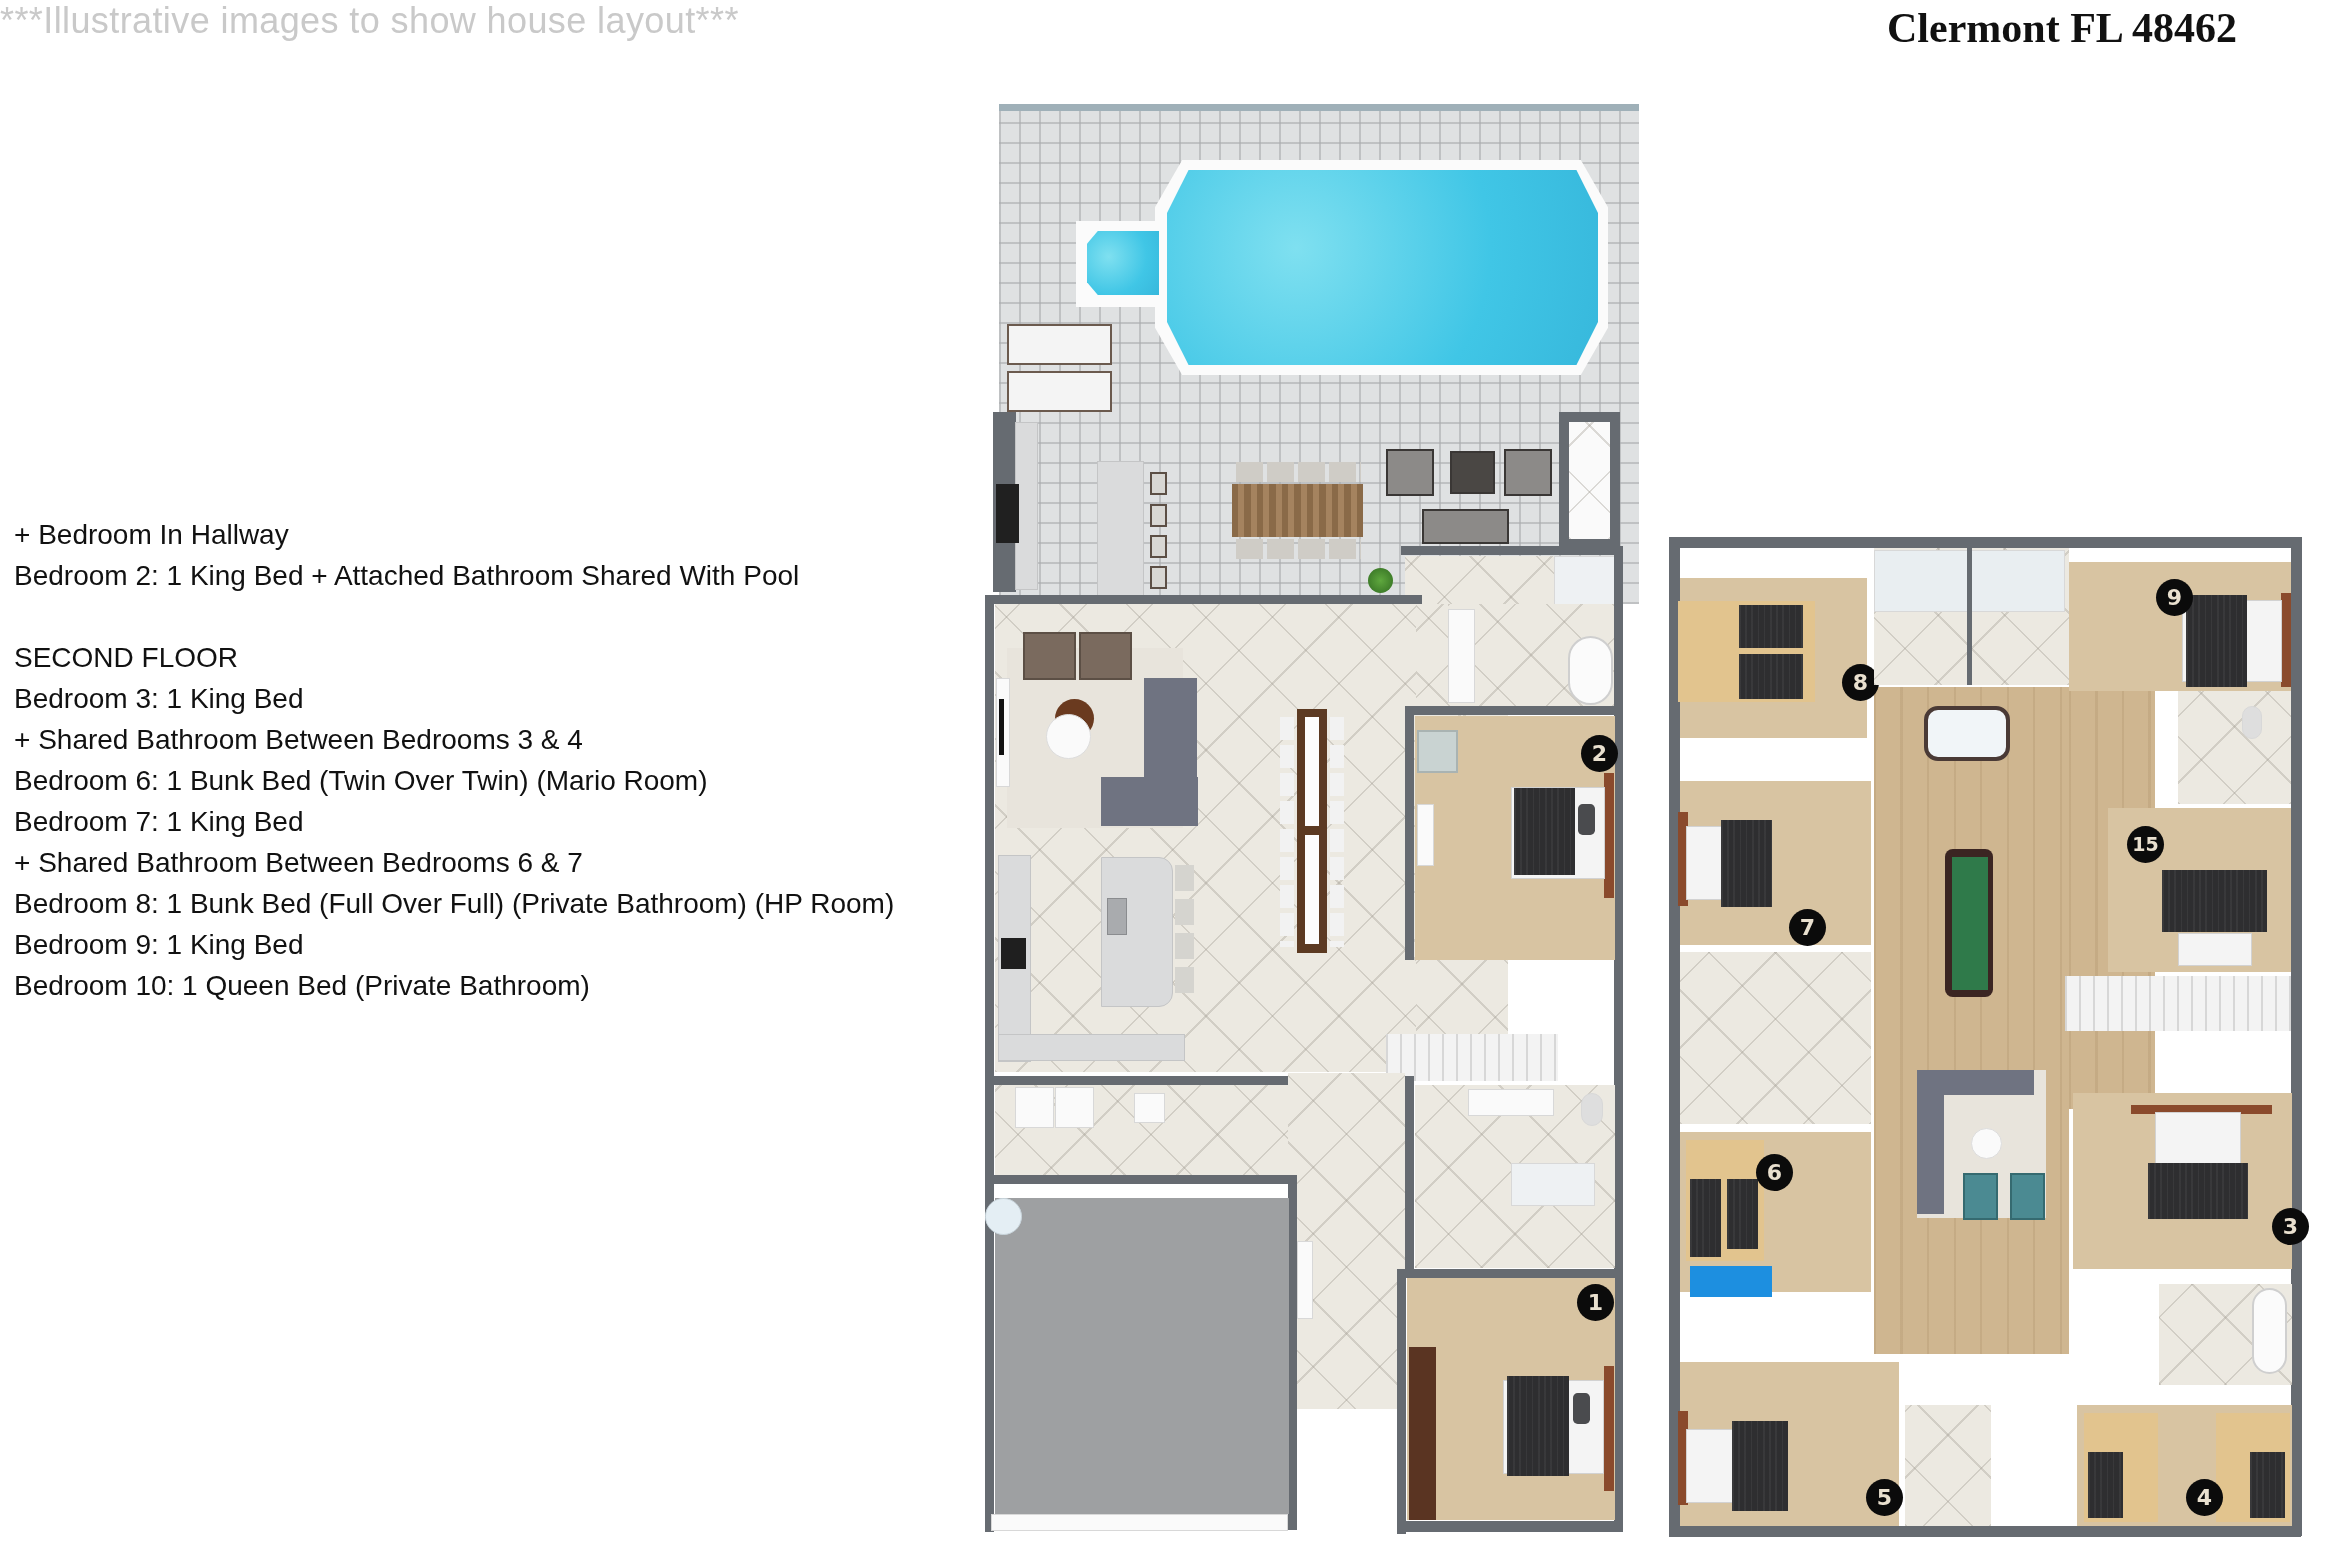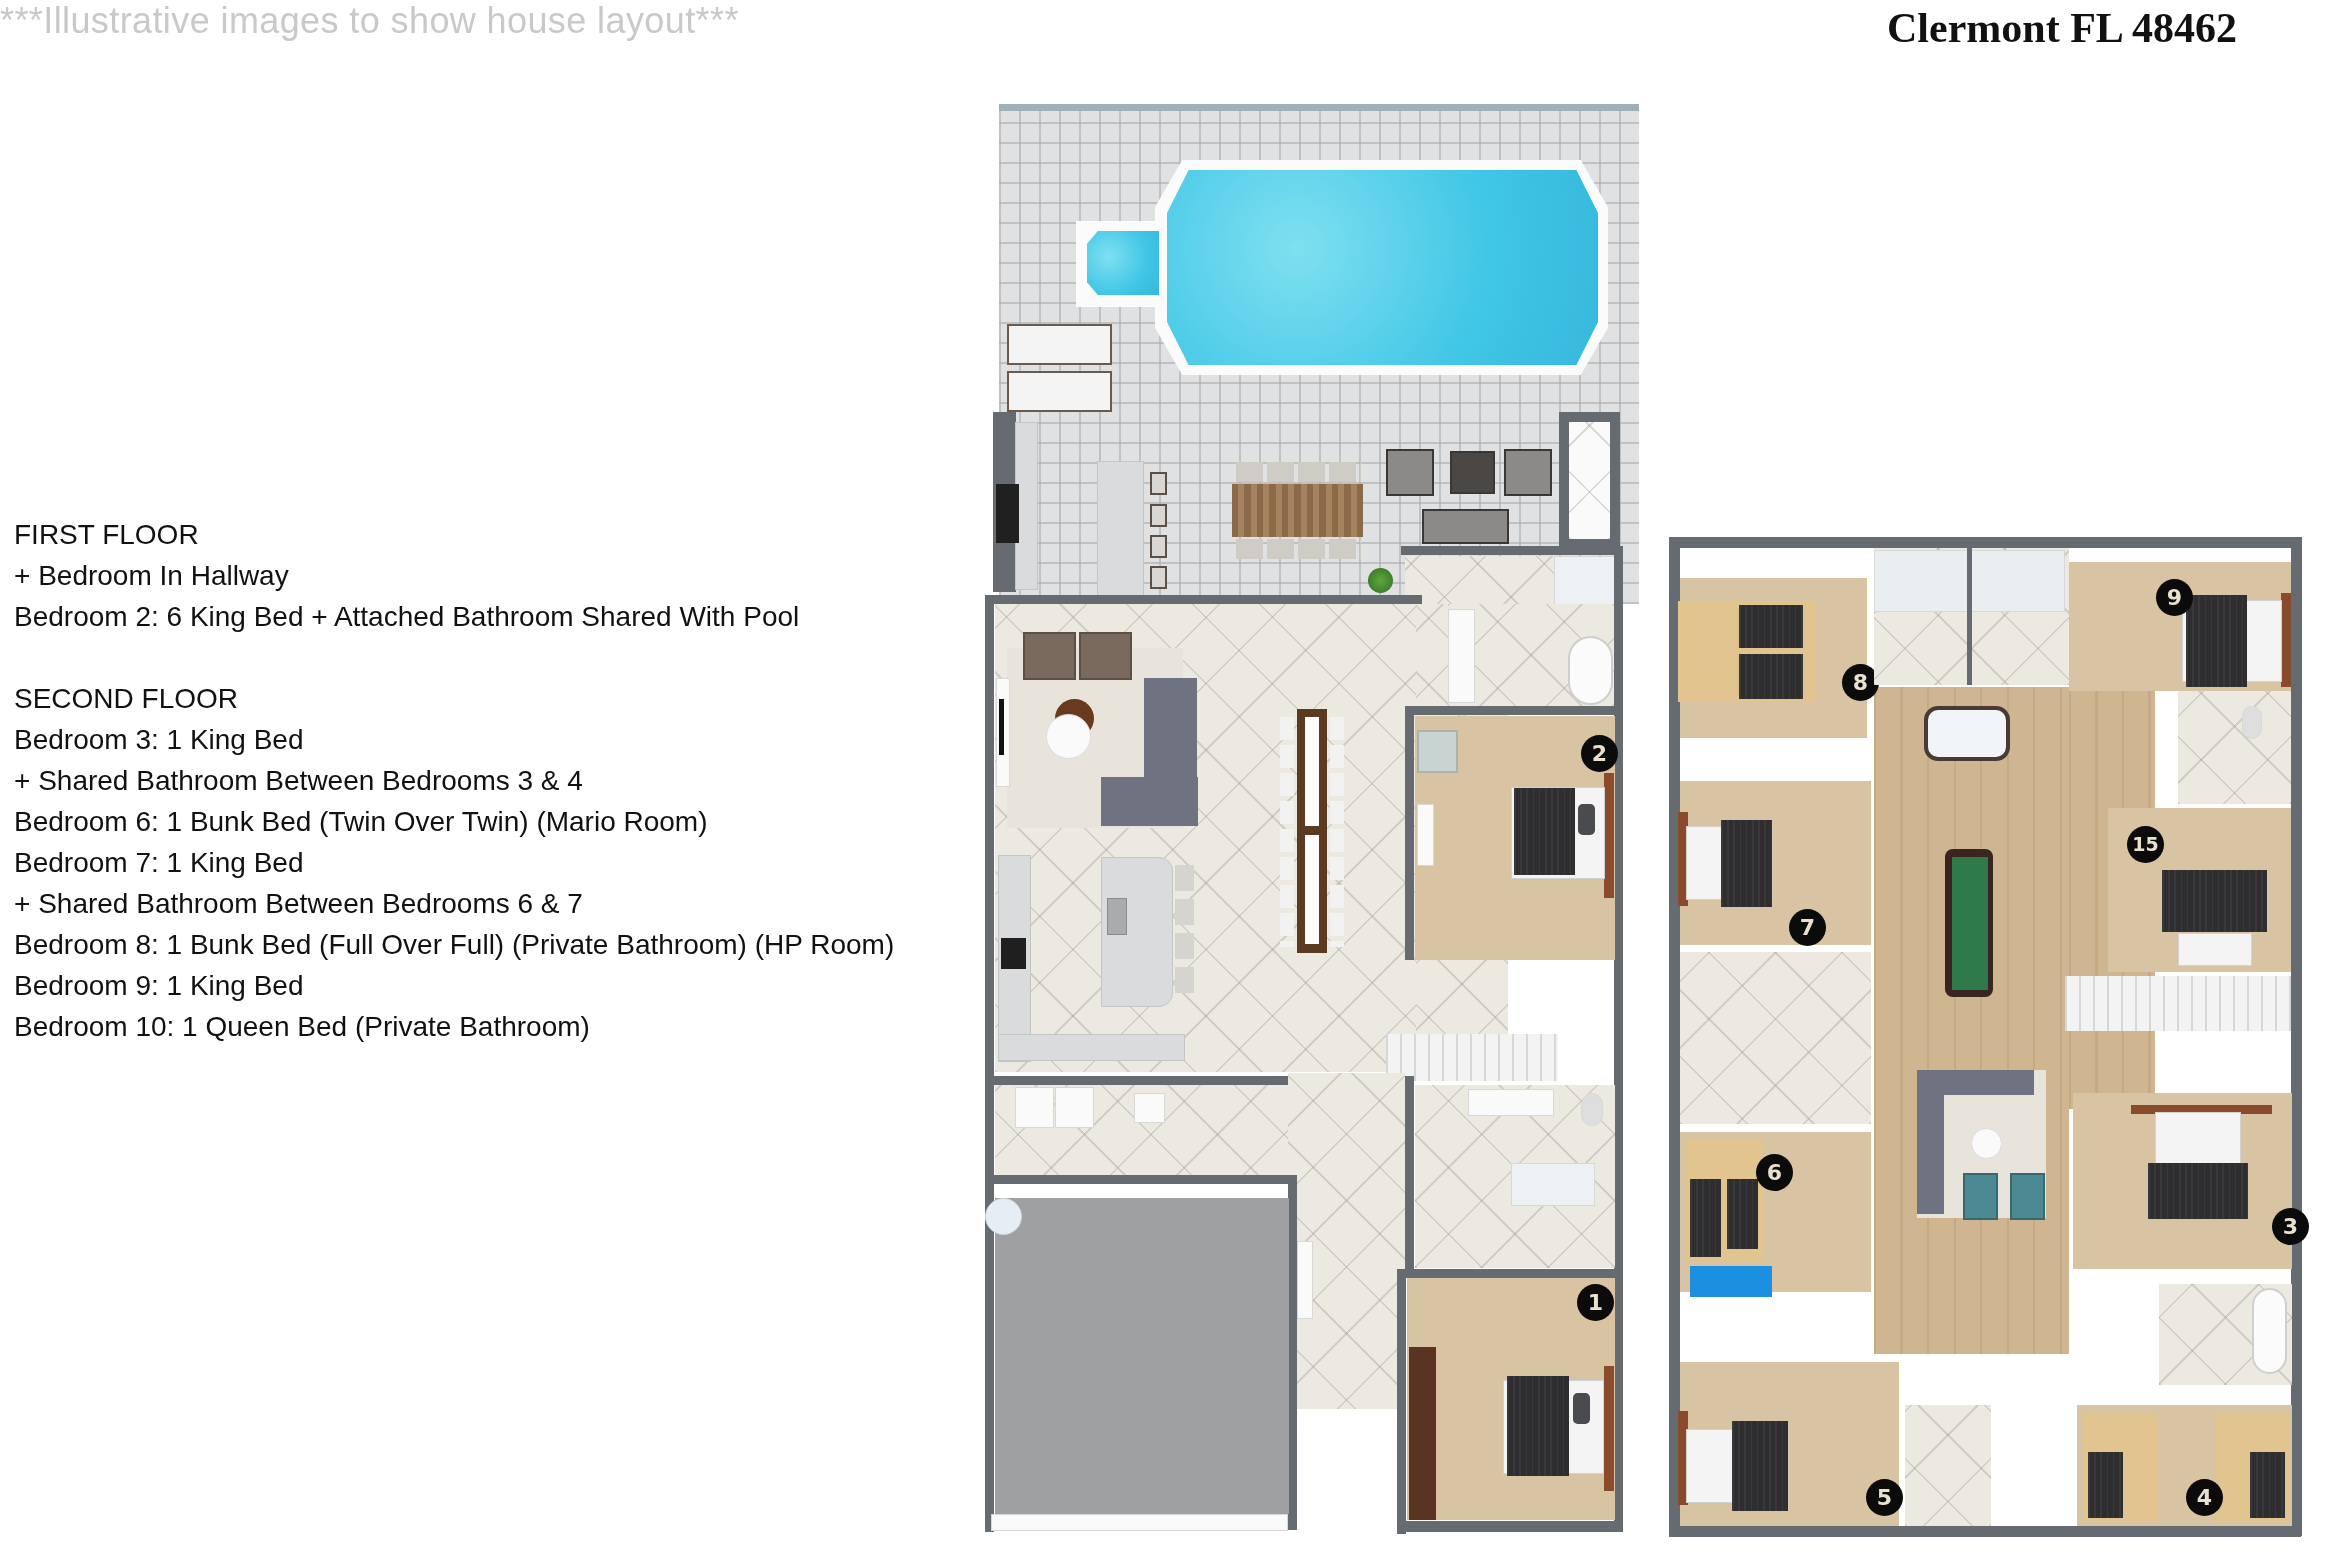--- a/index.html
+++ b/index.html
@@ -57,23 +57,22 @@
 </style>
 </head>
 <body>
 
 <div class="abs disclaimer">***Illustrative images to show house layout***</div>
 <div class="abs address">
   <div>Clermont FL 48462</div>
 </div>
 
 <div class="abs legend">
-  <div>FIRST FLOOR</div>
   <div>+ Bedroom In Hallway</div>
-  <div>Bedroom 2: 6 King Bed + Attached Bathroom Shared With Pool</div>
+  <div>Bedroom 2: 1 King Bed + Attached Bathroom Shared With Pool</div>
   <div class="gap"></div>
   <div>SECOND FLOOR</div>
   <div>Bedroom 3: 1 King Bed</div>
   <div>+ Shared Bathroom Between Bedrooms 3 &amp; 4</div>
   <div>Bedroom 6: 1 Bunk Bed (Twin Over Twin) (Mario Room)</div>
   <div>Bedroom 7: 1 King Bed</div>
   <div>+ Shared Bathroom Between Bedrooms 6 &amp; 7</div>
   <div>Bedroom 8: 1 Bunk Bed (Full Over Full) (Private Bathroom) (HP Room)</div>
   <div>Bedroom 9: 1 King Bed</div>
   <div>Bedroom 10: 1 Queen Bed (Private Bathroom)</div>

